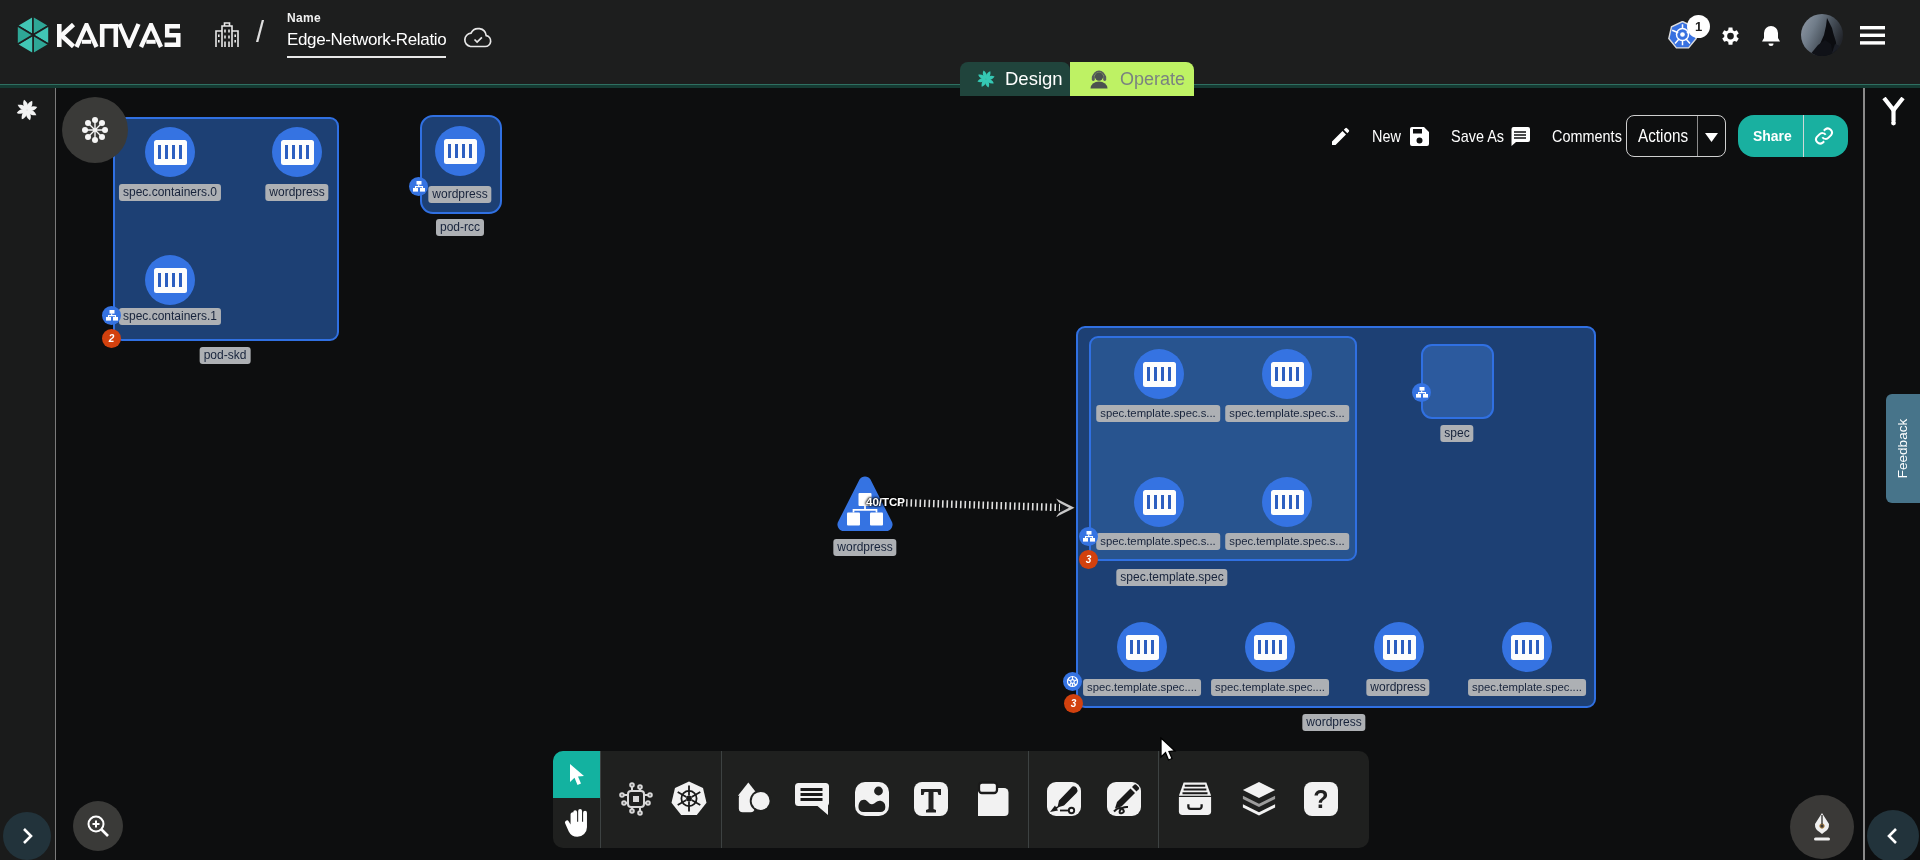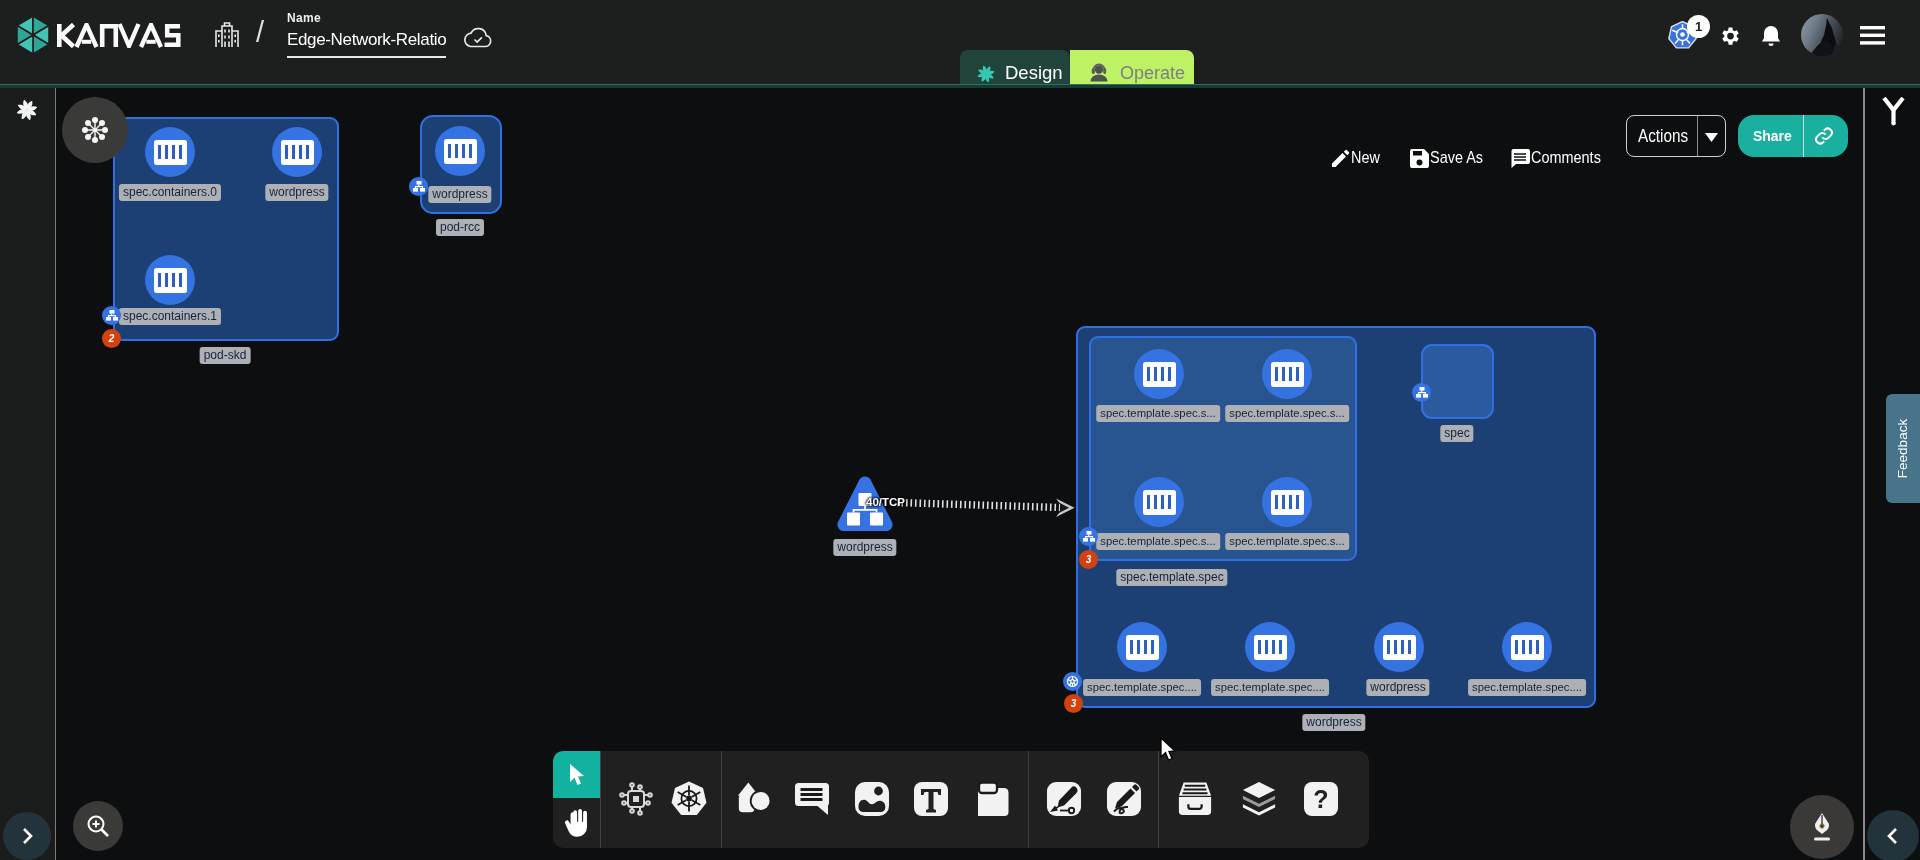--- a/index.html
+++ b/index.html
@@ -5,37 +5,37 @@
   * { margin:0; padding:0; box-sizing:border-box; -webkit-font-smoothing:antialiased; }
   html,body { width:1920px; height:860px; overflow:hidden; }
   body { position:relative; background:#0d0e0f; font-family:"Liberation Sans", sans-serif; }
   .abs { position:absolute; }
   
   #header { position:absolute; left:0; top:0; width:1920px; height:84px; background:#1d1e1e; }
   #hline { position:absolute; left:0; top:84px; width:1920px; height:4px;
            background:linear-gradient(#2f6f61 0 1px, #153b33 1px 100%); z-index:5; }
   #sidebar { position:absolute; left:0; top:88px; width:56px; height:772px; background:#1a1b1b; border-right:1.5px solid #7b7b7b; }
   #rightline { position:absolute; left:1863px; top:88px; width:1.5px; height:772px; background:#8a8a8a; }
-  .tab { position:absolute; top:50px; height:34px; display:flex; align-items:flex-end; z-index:6; }
+  .tab { position:absolute; top:62px; height:34px; display:flex; align-items:center; z-index:6; }
   
   .grp { position:absolute; border:2px solid #3070e2; border-radius:9px; background:#1d4074; }
   .node { position:absolute; width:50px; height:50px; border-radius:50%; background:#3573e2;
           display:flex; align-items:center; justify-content:center; }
   .cicon { width:33px; height:25px; background:#fdfdfd; border-radius:2.5px;
            display:flex; justify-content:space-evenly; align-items:center; }
   .cbar { width:2.6px; height:13.5px; background:#2d5fc0; }
   .nlabel { position:absolute; transform:translateX(-50%); background:#adb0b4; color:#17233b;
             font-size:12px; line-height:16.5px; padding:0 4px; border-radius:3px; white-space:nowrap; }
   .nlabel.sm { font-size:11.3px; }
   .bdg { position:absolute; width:19px; height:19px; border-radius:50%;
          display:flex; align-items:center; justify-content:center; z-index:4; }
   .bblue { background:#3573e2; }
   .bred  { background:#d2410e; color:#fff; font-size:10px; font-weight:bold; font-style:italic; }
   
-  .tbtn { position:absolute; top:127px; color:#fff; font-size:17px; display:flex; align-items:center; gap:1px;margin-top:21px; }
+  .tbtn { position:absolute; top:127px; color:#fff; font-size:17px; display:flex; gap:22px; }
   .tbtn span { display:inline-block; transform:scaleX(.85); transform-origin:left center; }
   
   #dock { position:absolute; left:553px; top:751px; width:816px; height:97px; background:#1f201f; border-radius:10px; }
   .dicon { position:absolute; top:30px; width:36px; height:36px; }
   .dv { position:absolute; top:0; width:1px; height:97px; background:#3d4242; }
   .fab { position:absolute; border-radius:50%; display:flex; align-items:center; justify-content:center; }
 </style>
 </head>
 <body>
 <div id="header"></div>

